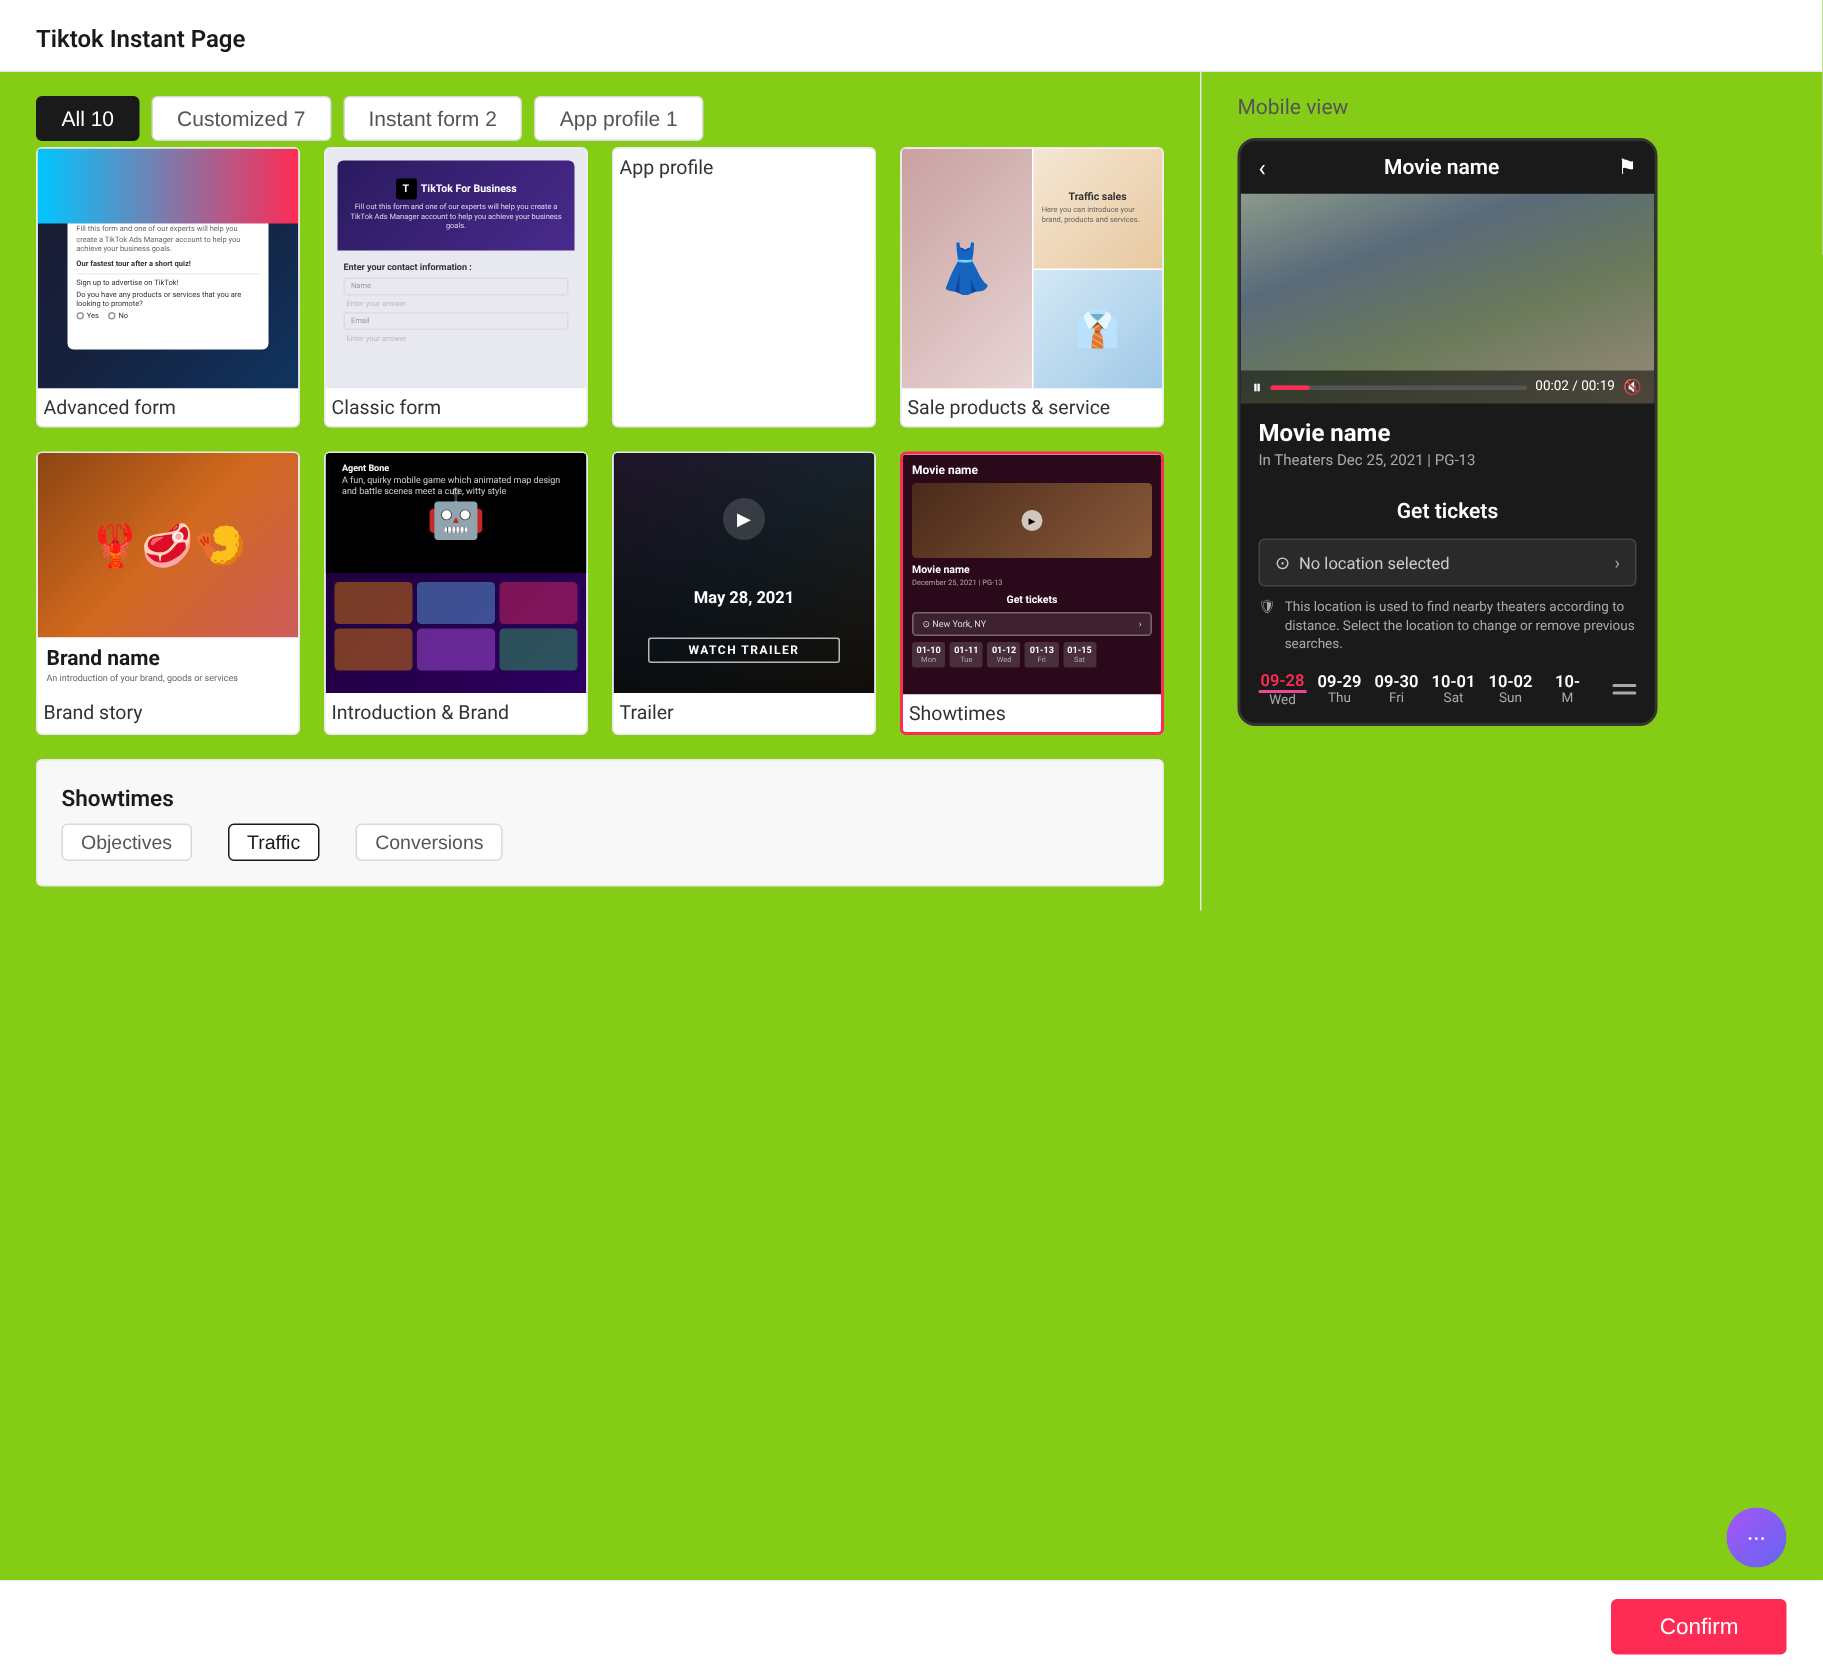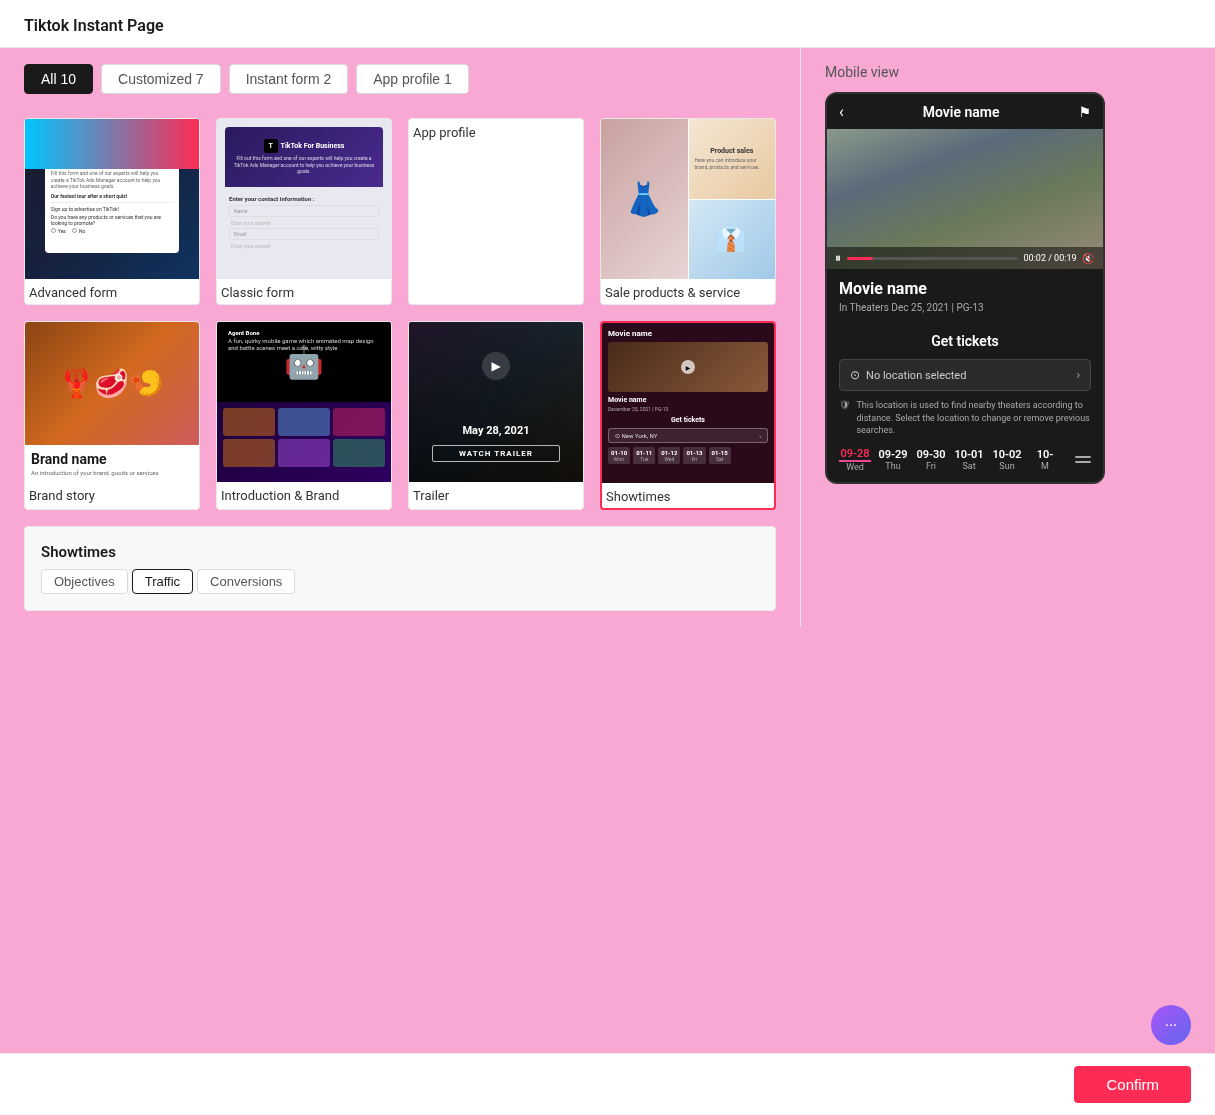--- a/index.html
+++ b/index.html
@@ -4,21 +4,21 @@
   <style>
     * { box-sizing: border-box; margin: 0; padding: 0; }
     body {
       font-family: -apple-system, BlinkMacSystemFont, 'Segoe UI', Roboto, sans-serif;
       background: #f5f5f5;
       width: 1215px;
       min-height: 1115px;
       color: #333;
     }
     .page-container {
-      background: #f9a8d4;
+      background: #84cc16;
       margin: 0;
       padding: 0;
       width: 1215px;
       min-height: 1115px;
       position: relative;
     }
     .header {
       padding: 16px 24px 12px;
       border-bottom: 1px solid #e8e8e8;
       background: #fff;
@@ -38,21 +38,21 @@
       max-width: 800px;
     }
     .right-panel {
       width: 340px;
       padding: 16px 24px;
       border-left: 1px solid #e8e8e8;
     }
     .filter-tabs {
       display: flex;
       gap: 8px;
-      margin-bottom: 24px;
+      margin-bottom: 4px;
       flex-wrap: wrap;
     }
     .filter-tab {
       padding: 6px 16px;
       border-radius: 4px;
       border: 1px solid #d9d9d9;
       background: #fff;
       cursor: pointer;
       font-size: 14px;
       color: #555;
@@ -325,21 +325,21 @@
       margin-bottom: 8px;
       color: #1a1a1a;
     }
     .desc-text {
       font-size: 13px;
       color: #555;
       margin-bottom: 12px;
     }
     .objective-tags {
       display: flex;
-      gap: 4px;
+      gap: 24px;
     }
     .obj-tag {
       padding: 4px 12px;
       border-radius: 4px;
       border: 1px solid #d9d9d9;
       font-size: 13px;
       color: #555;
       background: #fff;
     }
     .obj-tag.selected {
@@ -680,21 +680,21 @@
           <div class="template-label">App profile</div>
         </div>
 
         <div class="template-card">
           <div class="template-thumb">
             <div class="thumb-sale">
               <div class="sale-img-1">
                 <span style="font-size:32px;">👗</span>
               </div>
               <div class="sale-img-2" style="display:flex;flex-direction:column;padding:6px;">
-                <div style="font-size:7px;font-weight:bold;color:#333;margin-bottom:2px;">Product sales</div>
+                <div style="font-size:7px;font-weight:bold;color:#333;margin-bottom:2px;">Traffic sales</div>
                 <div style="font-size:5px;color:#666;line-height:1.3;">Here you can introduce your brand, products and services.</div>
               </div>
               <div class="sale-img-3">
                 <span style="font-size:24px;">👔</span>
               </div>
             </div>
           </div>
           <div class="template-label">Sale products &amp; service</div>
         </div>
 
@@ -745,21 +745,21 @@
             <div class="thumb-trailer">
               <div class="trailer-bg"></div>
               <div style="position:absolute;inset:0;background-image:linear-gradient(180deg,rgba(0,0,0,0.2) 0%,rgba(0,0,0,0.7) 100%);"></div>
               <div style="position:absolute;top:30px;left:0;right:0;display:flex;flex-direction:column;align-items:center;">
                 <div style="width:28px;height:28px;background:rgba(255,255,255,0.15);border-radius:50%;display:flex;align-items:center;justify-content:center;margin-bottom:16px;">
                   <span style="color:#fff;font-size:12px;">▶</span>
                 </div>
               </div>
               <div class="trailer-text" style="position:absolute;bottom:20px;left:0;right:0;text-align:center;">
                 <div class="trailer-date">May 28, 2021</div>
-                <div class="watch-btn" style="display:inline-block;border:1px solid rgba(255,255,255,0.7);padding:3px 26px;font-size:8px;letter-spacing:1px;">WATCH TRAILER</div>
+                <div class="watch-btn" style="display:inline-block;border:1px solid rgba(255,255,255,0.7);padding:3px 26px;font-size:8px;letter-spacing:1px;margin-top:12px;">WATCH TRAILER</div>
               </div>
             </div>
           </div>
           <div class="template-label">Trailer</div>
         </div>
 
         <div class="template-card selected">
           <div class="template-thumb">
             <div class="thumb-showtimes">
               <div class="showtimes-header">Movie name</div>

